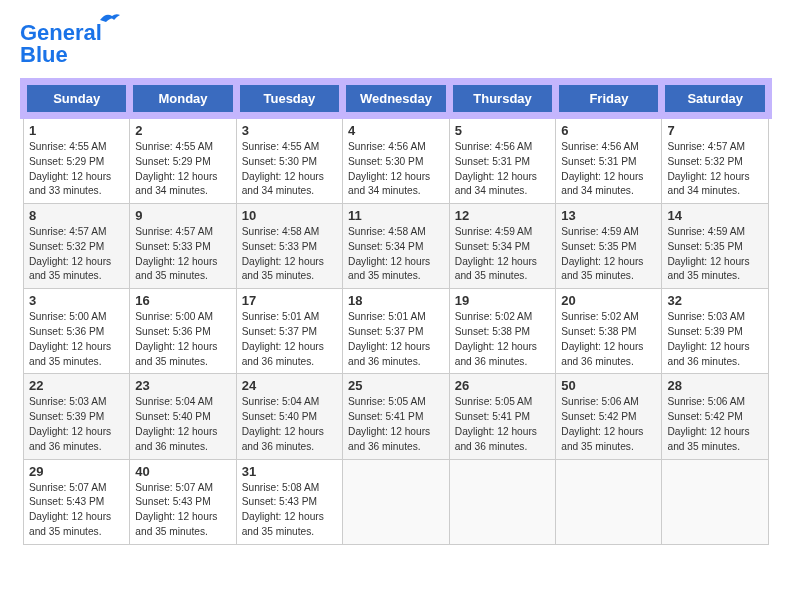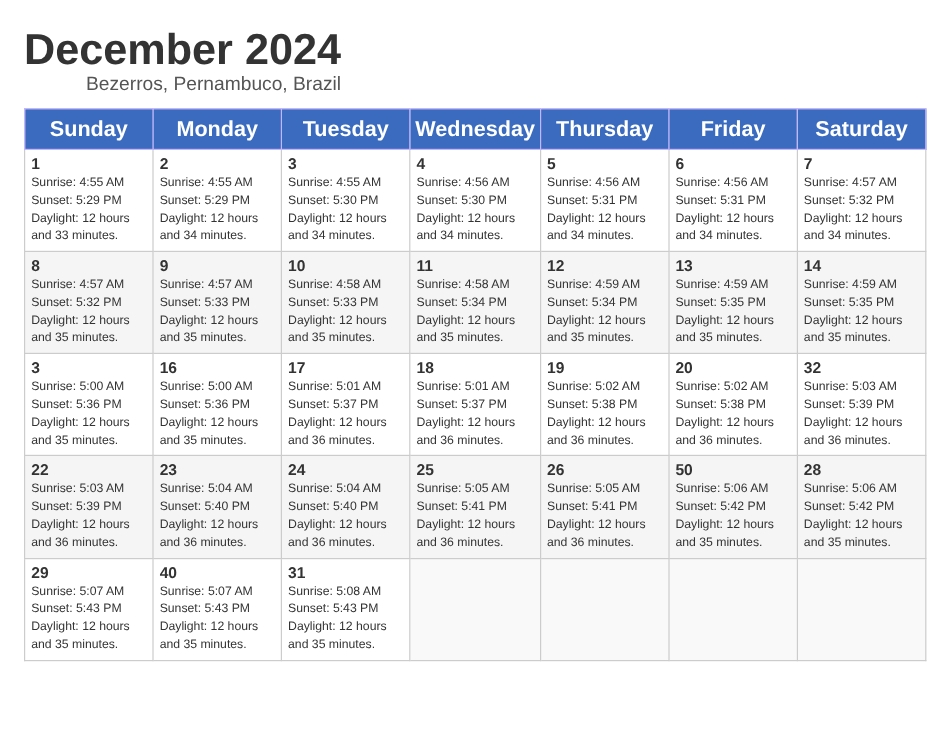--- a/index.html
+++ b/index.html
@@ -33,25 +33,25 @@
       font-size: 16px;
       color: #555;
     }
     .calendar {
       width: 100%;
       border-collapse: collapse;
     }
     .calendar th {
       background-color: #3a6bbf;
       color: #fff;
-      font-size: 18px;
+      font-size: 13px;
       font-weight: bold;
       text-align: center;
       padding: 6px 4px;
-      border: 1px solid #c4b5fd;
+      border: 7px solid #c4b5fd;
     }
     .calendar td {
       vertical-align: top;
       border: 1px solid #ccc;
       padding: 4px 5px;
       width: 107px;
       min-height: 80px;
       background: #fff;
       font-size: 10.5px;
       color: #333;
@@ -70,23 +70,31 @@
       font-size: 10.2px;
     }
     .empty-cell {
       background: #f9f9f9 !important;
     }
   </style>
 </head>
 <body>
 
 <div class="header">
-  <div class="title-block">
-    <div class="month-title">December 2024</div>
-    <div class="subtitle">Bezerros, Pernambuco, Brazil</div>
+  <div class="logo">
+    <div style="display:flex;align-items:center;gap:2px;">
+      <div style="position:relative;display:inline-block;">
+        <span style="font-size:22px;font-weight:bold;color:#1a73e8;">General</span>
+        
+        <svg style="position:absolute;top:-8px;right:-18px;" width="22" height="16" viewBox="0 0 22 16">
+          <path d="M2,8 Q8,0 14,4 Q18,1 22,3 Q18,5 16,8 Q14,4 8,10 Z" fill="#1a73e8"></path>
+        </svg>
+      </div>
+    </div>
+    <span style="font-size:22px;font-weight:bold;color:#1a73e8;margin-top:-4px;">Blue</span>
   </div>
 </div>
 
 <table class="calendar">
   <thead>
     <tr>
     <th>Sunday</th>
         <th>Monday</th>
         <th>Tuesday</th>
         <th>Wednesday</th>

